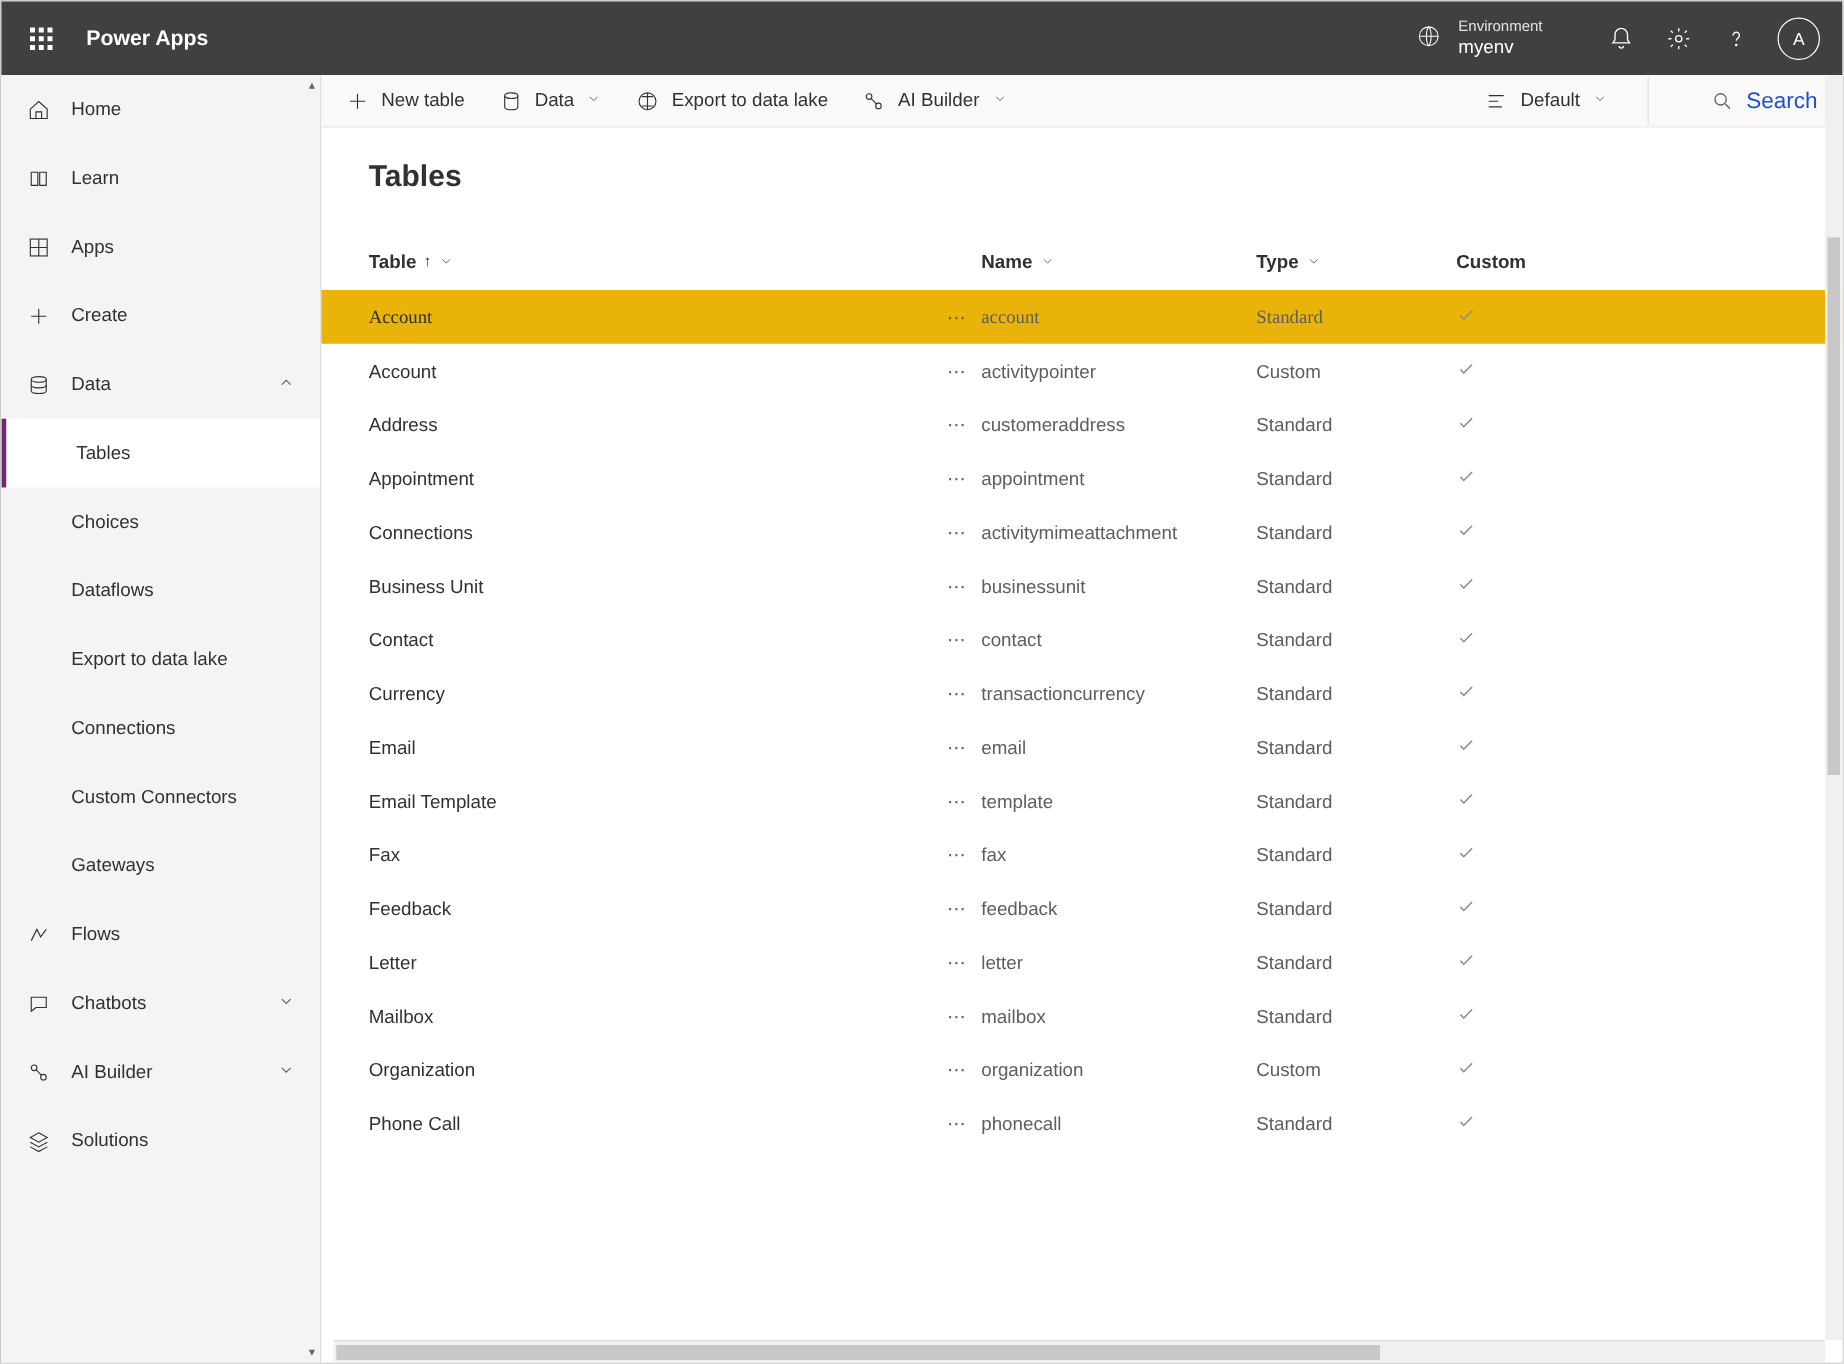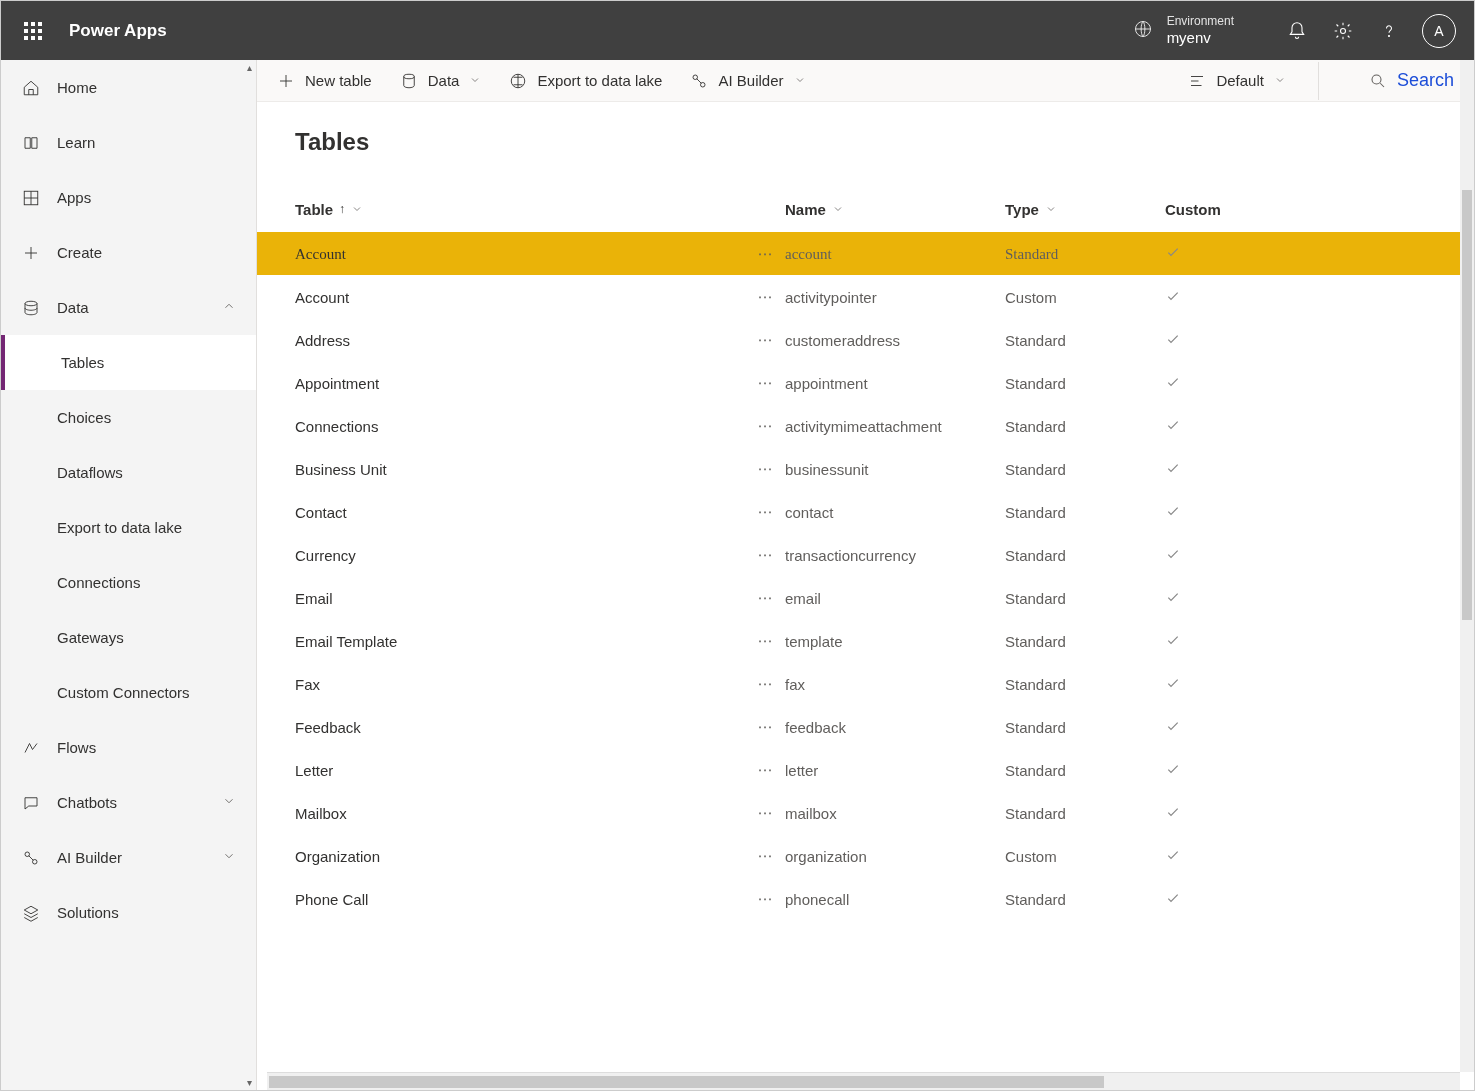--- a/index.html
+++ b/index.html
@@ -224,24 +224,24 @@
       <div class="nav-item">
         <span>Dataflows</span>
       </div>
       <div class="nav-item">
         <span>Export to data lake</span>
       </div>
       <div class="nav-item">
         <span>Connections</span>
       </div>
       <div class="nav-item">
+        <span>Custom Connectors</span>
+      </div>
+      <div class="nav-item">
         <span>Gateways</span>
-      </div>
-      <div class="nav-item">
-        <span>Custom Connectors</span>
       </div>
     </div>
     <div class="nav-item">
       <span class="nav-icon">
           <svg viewBox="0 0 24 24">
             <path d="M4 18l6-12 4 8 6-8"></path>
           </svg>
         </span>
       <span>Flows</span>
     </div>

